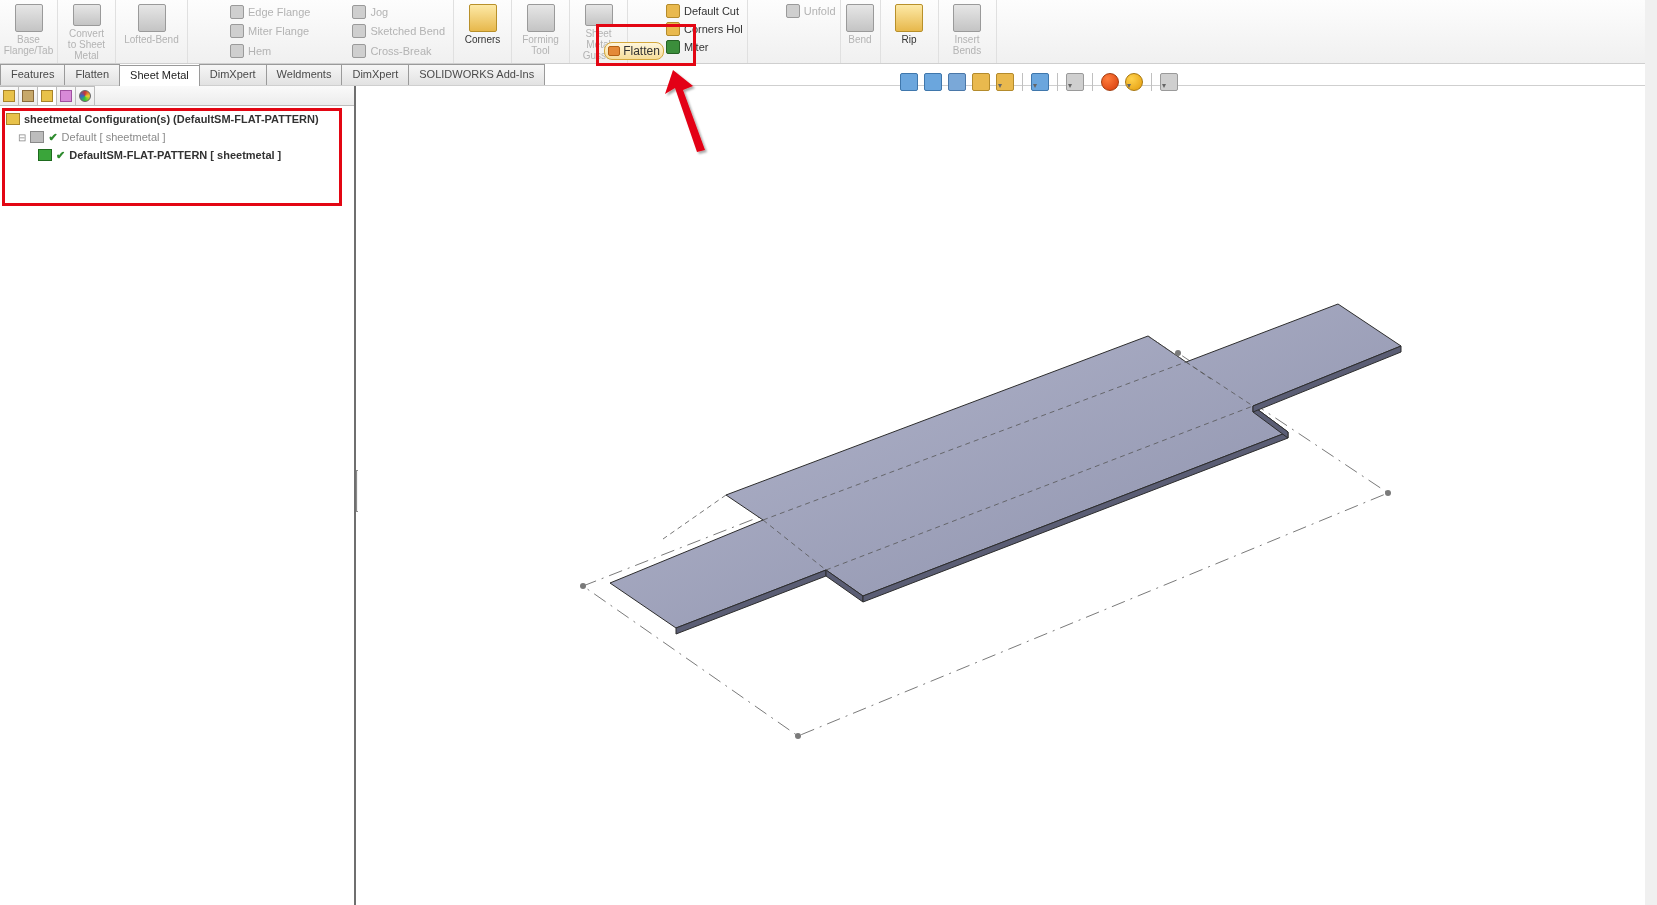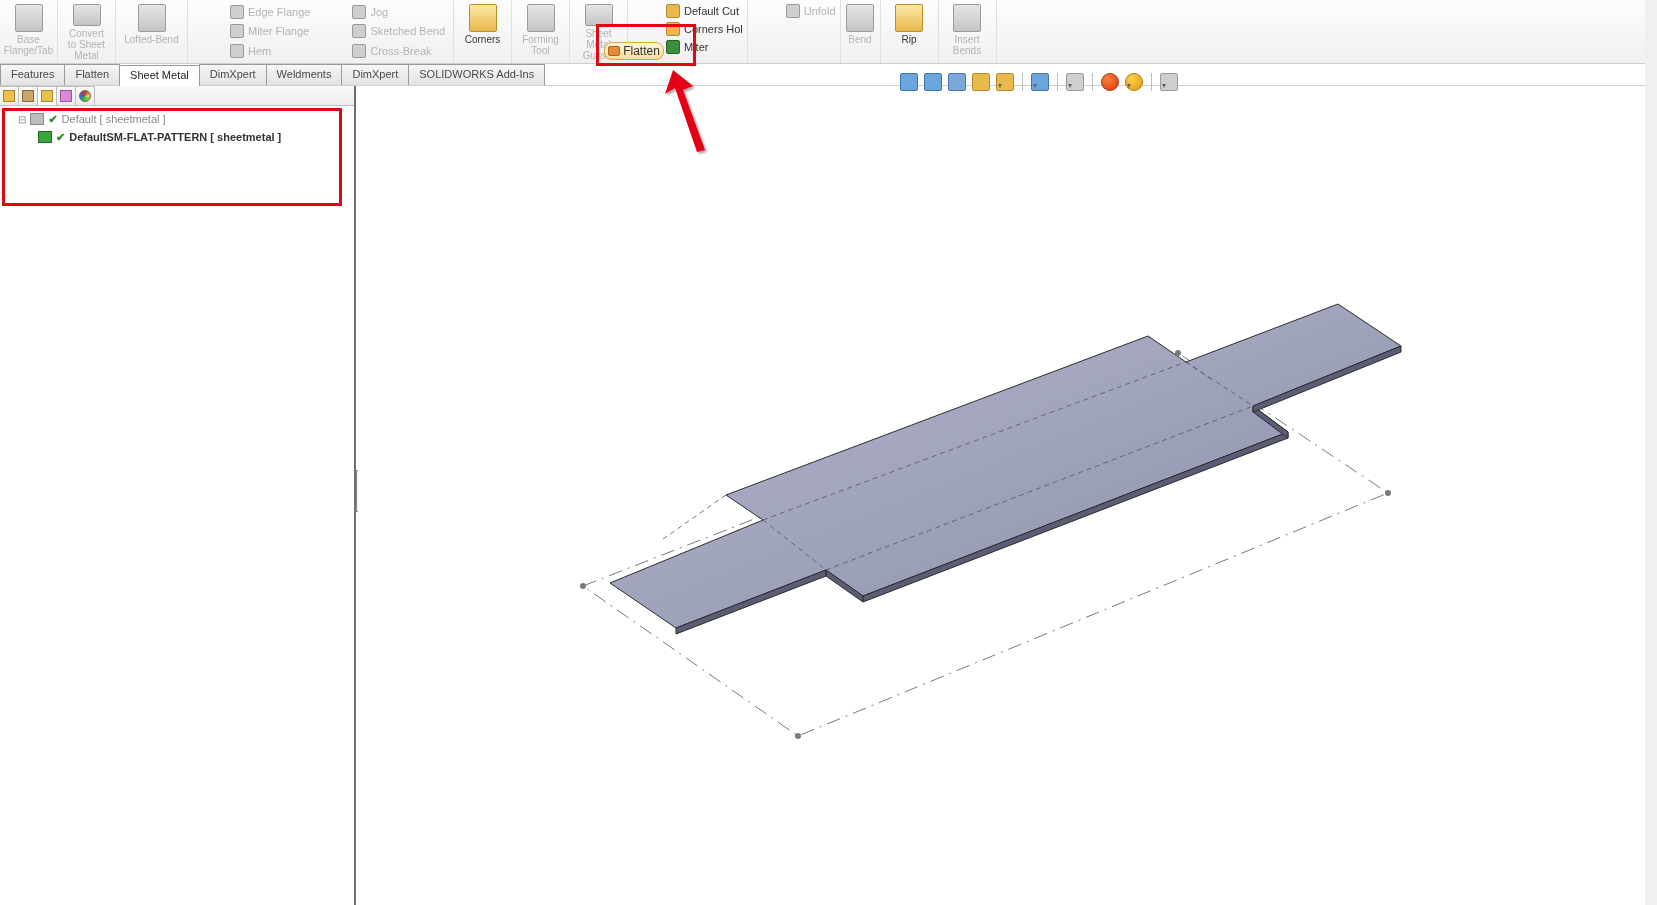--- a/index.html
+++ b/index.html
@@ -229,20 +229,24 @@
     <div class="pane-tab">
         <span class="pico" style="background:#d88ad8;border:1px solid #a050a0"></span>
       </div>
     <div class="pane-tab">
         <span class="pico" style="background:conic-gradient(#c33,#ec3,#3c3,#36c,#c33);border:1px solid #666;border-radius:50%"></span>
       </div>
   </div>
 
 
   <div class="tree">
+    <div class="tree-row">
+      <span class="ticon" style="background:#e8c24a;border:1px solid #a8842a"></span>
+      <span class="bold">sheetmetal Configuration(s)  (DefaultSM-FLAT-PATTERN)</span>
+    </div>
     <div class="tree-row tree-ind1">
       <span style="color:#888;font-size:10px">⊟</span>
       <span class="ticon" style="background:#bdbdbd;border:1px solid #8a8a8a"></span>
       <span style="color:#2e8b2e;font-weight:bold">✔</span>
       <span class="grey-text">Default [ sheetmetal ]</span>
     </div>
     <div class="tree-row tree-ind2">
       <span class="ticon" style="background:#3aa53a;border:1px solid #1e6a1e"></span>
       <span style="color:#2e8b2e;font-weight:bold">✔</span>
       <span class="bold">DefaultSM-FLAT-PATTERN [ sheetmetal ]</span>

